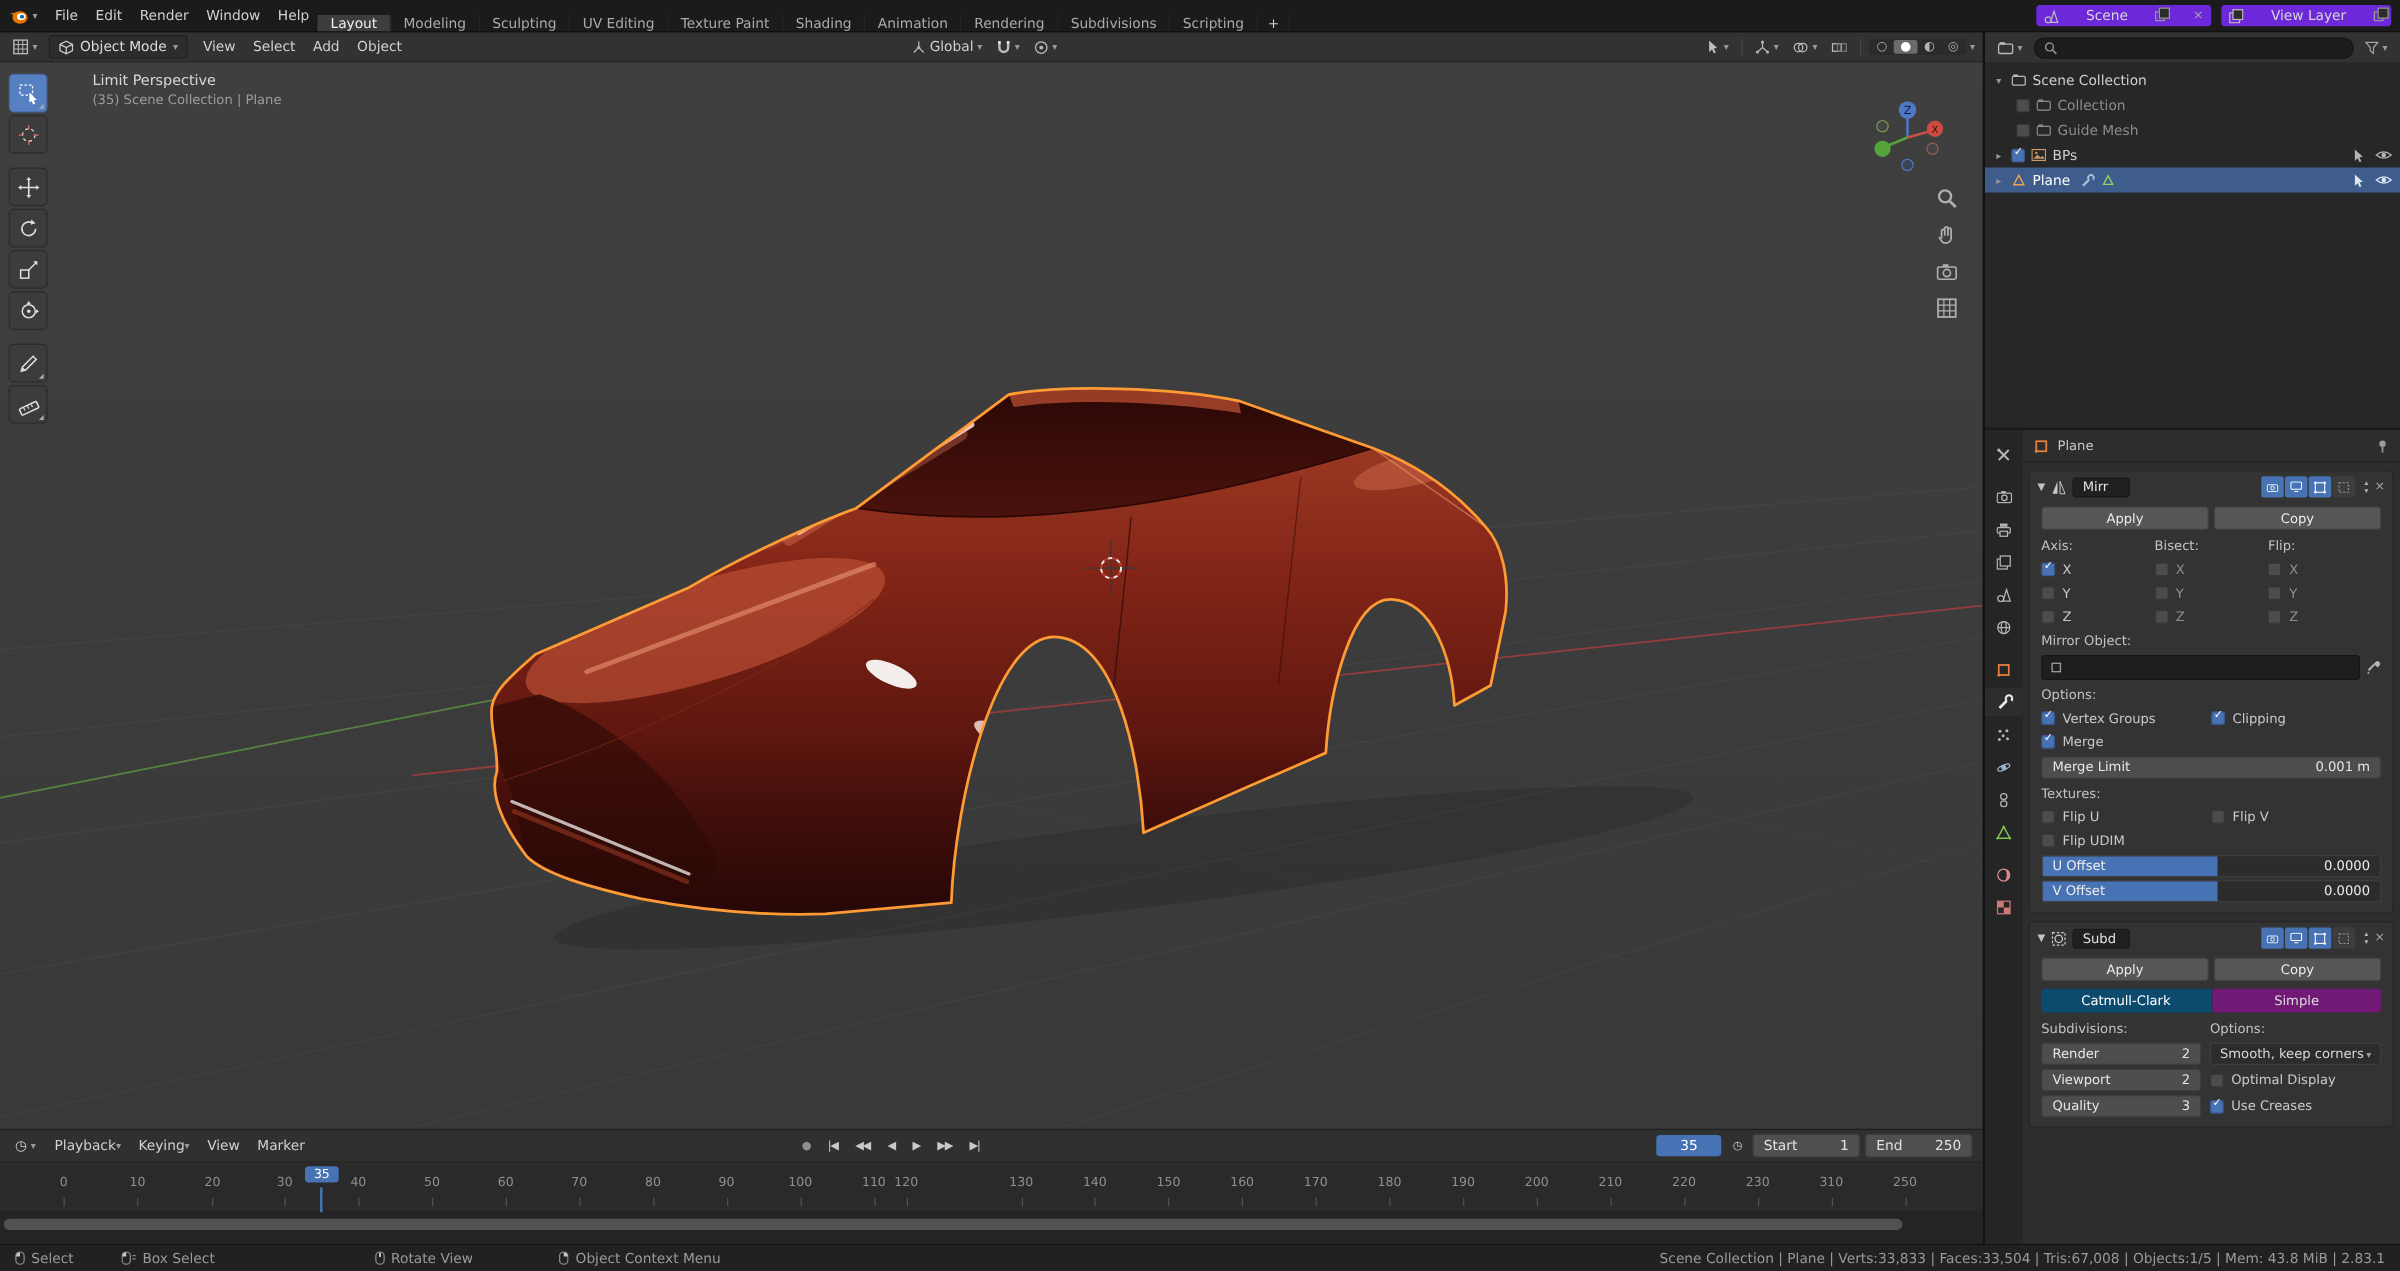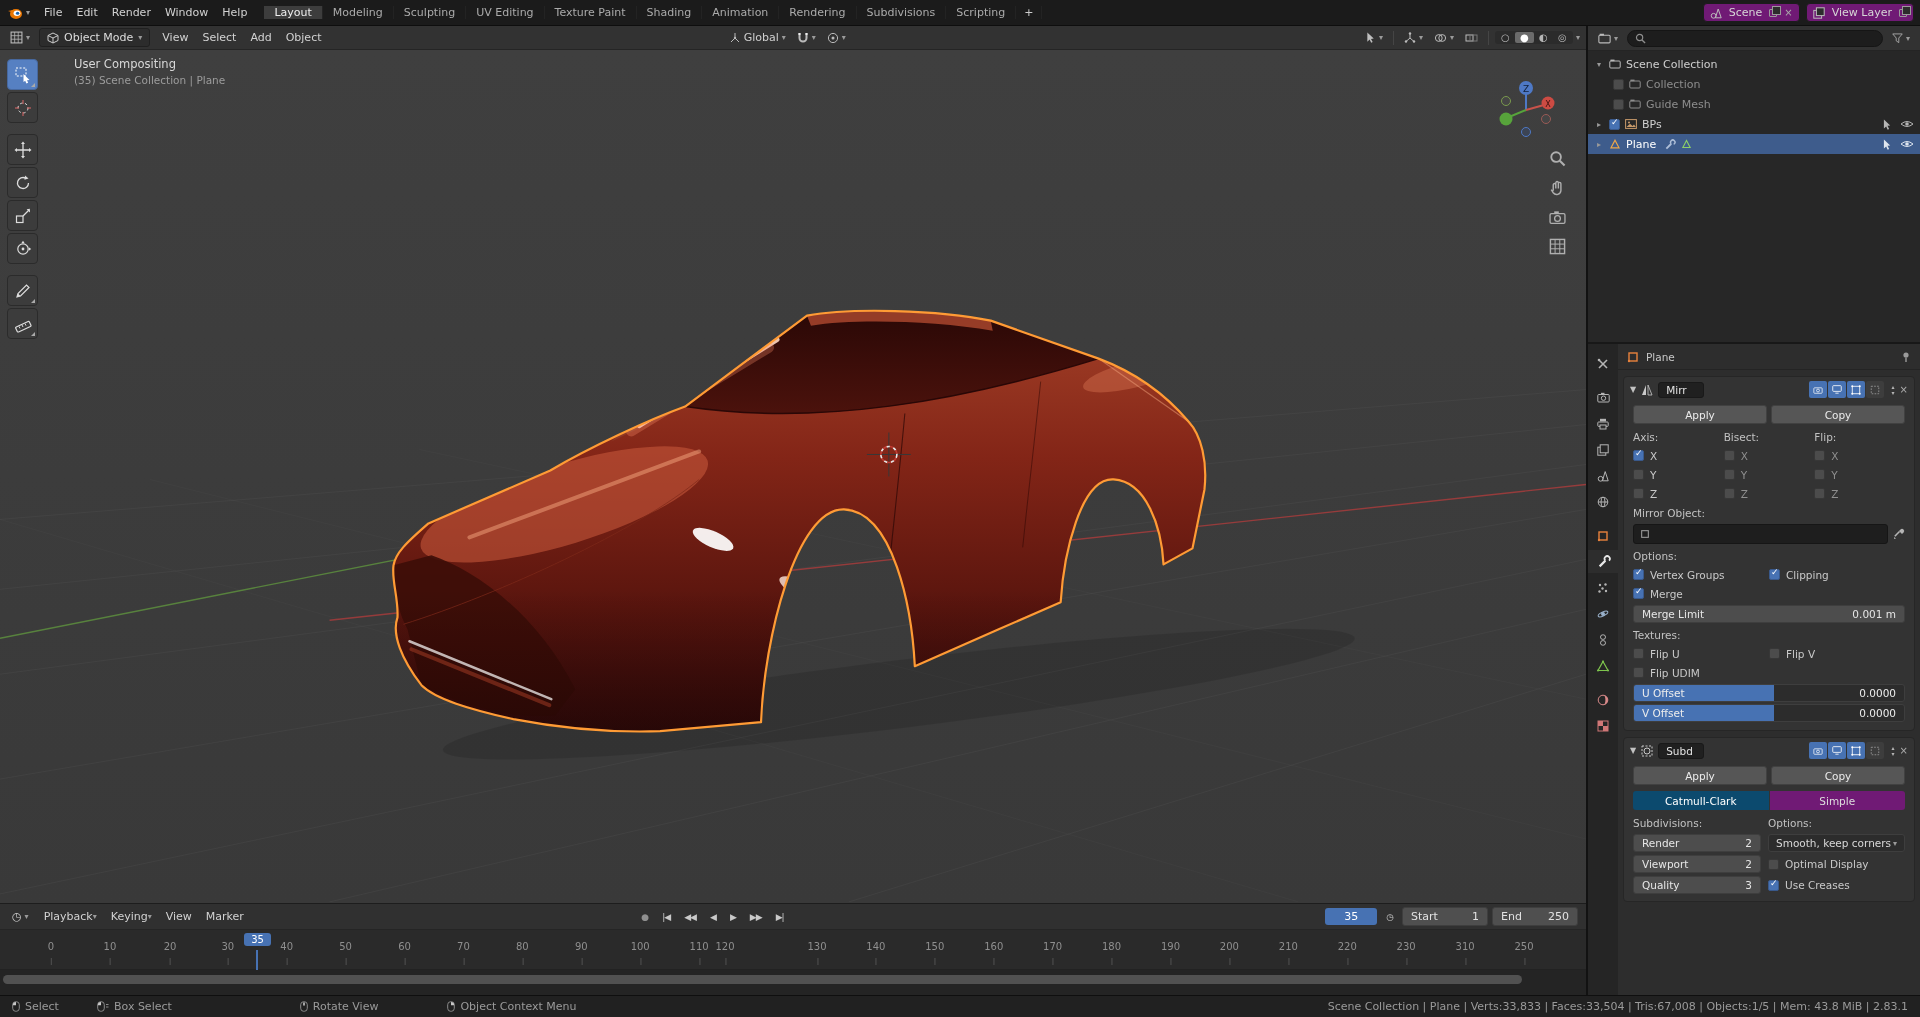--- a/index.html
+++ b/index.html
@@ -6,26 +6,26 @@
   html,body{width:1920px;height:1017px;overflow:hidden;background:#1b1b1b;
     font-family:"DejaVu Sans","Liberation Sans",sans-serif;font-size:11px;color:#c8c8c8;}
   svg{display:block}
   .nowrap{white-space:nowrap}
 
   
   #topbar{height:26px;background:#1b1b1b;border-bottom:1px solid #0e0e0e;display:flex;align-items:stretch}
   .tb-left{display:flex;align-items:stretch}
   .logo-btn{display:flex;align-items:center;gap:3px;padding:0 7px;cursor:pointer}
   .menu{display:flex;align-items:center;padding:0 7px;color:#d2d2d2;cursor:pointer}
-  .workspaces{display:flex;align-items:center;margin-left:10px}
+  .workspaces{display:flex;align-items:flex-end;}
   .ws{display:flex;align-items:center;padding:0 10px;color:#ababab;border-right:1px solid #232323;cursor:pointer}
   .ws.active{background:#3d3d3d;color:#eee}
   .ws.add{color:#cdcdcd;padding:0 8px}
   .tb-right{margin-left:auto;display:flex;align-items:center;gap:6px;padding-right:6px}
-  .tb-widget{display:flex;align-items:center;gap:7px;background:#701a75;border:1px solid #1c1c1c;border-radius:4px;height:19px;padding:0 6px;color:#d6d6d6}
+  .tb-widget{display:flex;align-items:center;gap:22px;background:#6d28d9;border:1px solid #1c1c1c;border-radius:4px;height:19px;padding:0 6px;color:#d6d6d6}
   .dup-icon{position:relative;width:8px;height:8px;border:1px solid #9a9a9a;border-radius:1px;display:inline-block}
   .dup-icon::after{content:"";position:absolute;left:2px;top:-4px;width:7px;height:7px;border:1px solid #9a9a9a;background:#2c2c2c}
   .xbtn{color:#aaa;font-size:10px;cursor:pointer}
   .dd{color:#9a9a9a;font-size:8px}
 
   
   #main{display:flex;height:969px}
   #left-col{width:1588px;display:flex;flex-direction:column;border-right:2px solid #121212}
   #right-col{flex:1;display:flex;flex-direction:column;background:#2b2b2b}
 
@@ -360,21 +360,21 @@
 
           <g>
             <line x1="890" y1="383" x2="890" y2="427" stroke="#383838" stroke-width="1"></line>
             <line x1="868" y1="405" x2="912" y2="405" stroke="#383838" stroke-width="1"></line>
             <circle cx="890" cy="405" r="8" fill="none" stroke="#e8e8e8" stroke-width="1.6" stroke-dasharray="3.5 3.5"></circle>
             <circle cx="890" cy="405" r="8" fill="none" stroke="#c23a32" stroke-width="1.6" stroke-dasharray="3.5 3.5" stroke-dashoffset="3.5"></circle>
           </g>
         </svg>
 
         <div class="vp-text">
-          <div class="l1">User Compositing</div>
+          <div class="l1">Limit Perspective</div>
           <div class="l2">(35) Scene Collection | Plane</div>
         </div>
 
         <div class="vp-toolbar">
           <div class="tool active fly">
             <svg width="18" height="18" viewBox="0 0 18 18">
               <rect x="2" y="2" width="10" height="8" fill="none" stroke="#fff" stroke-dasharray="2 1.6"></rect>
               <path d="M9.5 8 L15.5 14 L13 14.2 L14.2 16.8 L12.4 17.5 L11.2 14.8 L9.5 16Z" fill="#fff"></path>
             </svg>
           </div>

